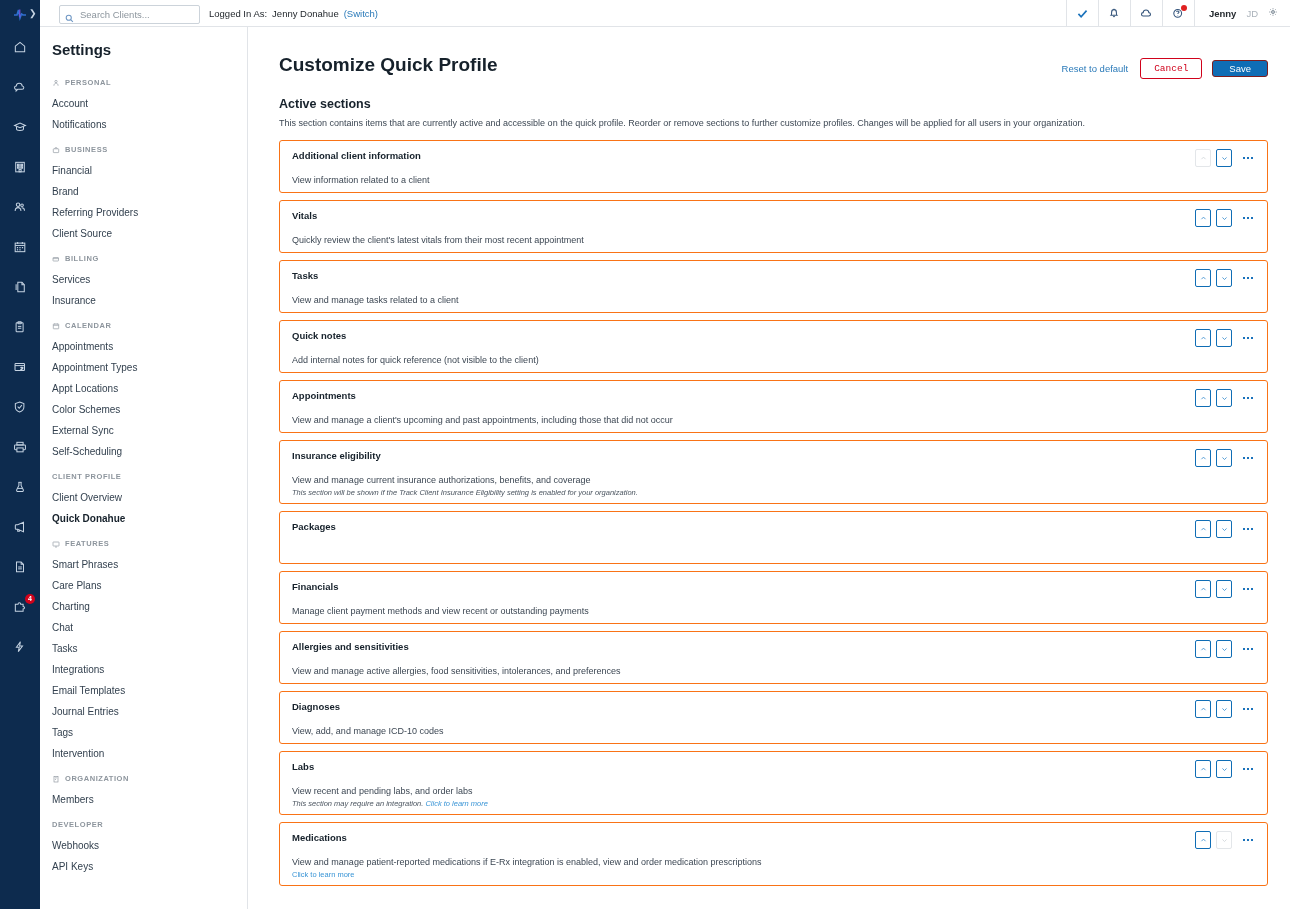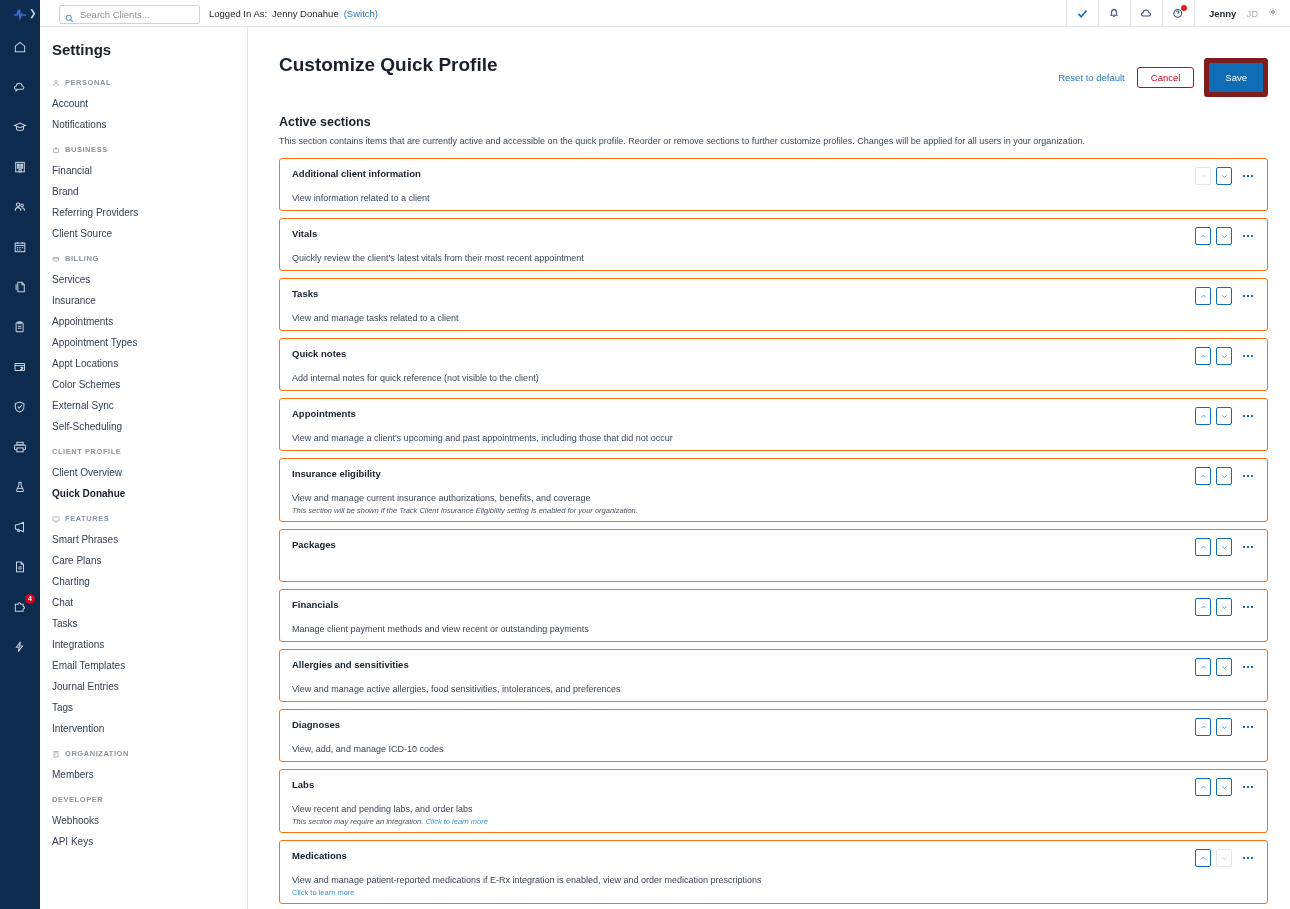--- a/index.html
+++ b/index.html
@@ -145,26 +145,26 @@
   .head-actions { display: flex; align-items: center; gap: 10px; margin-top: 4px; }
   .btn-link {
     font-size: 9.5px; color: #2a7ab9; background: none; border: none;
     cursor: pointer; font-family: "Liberation Sans", sans-serif;
     padding: 4px 2px;
   }
   .btn-cancel {
     font-size: 9.5px; color: #d0021b; background: #fff;
     border: 1px solid #d0021b; border-radius: 3px;
     padding: 4px 13px; cursor: pointer;
-    font-family: Liberation Sans, sans-serif;
+    font-family: Liberation Mono, monospace;
   }
   .btn-save {
     font-size: 9.5px; color: #fff; background: #0f6db5;
-    border: 5px solid #7f1d1d; border-radius: 3px;
-    padding: 9px 16px; cursor: pointer;
+    border: 1px solid #7f1d1d; border-radius: 3px;
+    padding: 2px 16px; cursor: pointer;
     font-family: "Liberation Sans", sans-serif;
   }
   .section-title {
     font-size: 12.5px; font-weight: bold; color: #16212b;
     margin-top: 18px;
   }
   .section-desc {
     font-size: 9px; color: #3c4753; margin-top: 7px;
   }
   .cards { margin-top: 12px; }
@@ -433,20 +433,29 @@
         <div class="sb-item">Client Source</div>
         <div class="sb-group-head">
           <svg viewBox="0 0 16 16" width="8" height="8">
             <rect x="2" y="5" width="11" height="7" rx="1"></rect>
             <line x1="2" y1="7.2" x2="13" y2="7.2"></line>
           </svg>
           <span>BILLING</span>
         </div>
         <div class="sb-item">Services</div>
         <div class="sb-item">Insurance</div>
+        <div class="sb-group-head">
+          <svg viewBox="0 0 16 16" width="8" height="8">
+            <rect x="2.6" y="4" width="10.8" height="9.6" rx="0.8"></rect>
+            <line x1="2.6" y1="6.6" x2="13.4" y2="6.6"></line>
+            <line x1="5.4" y1="2.8" x2="5.4" y2="5"></line>
+            <line x1="10.6" y1="2.8" x2="10.6" y2="5"></line>
+          </svg>
+          <span>CALENDAR</span>
+        </div>
         <div class="sb-item">Appointments</div>
         <div class="sb-item">Appointment Types</div>
         <div class="sb-item">Appt Locations</div>
         <div class="sb-item">Color Schemes</div>
         <div class="sb-item">External Sync</div>
         <div class="sb-item">Self-Scheduling</div>
         <div class="sb-group-head noicon">
           <span>CLIENT PROFILE</span>
         </div>
         <div class="sb-item">Client Overview</div>

